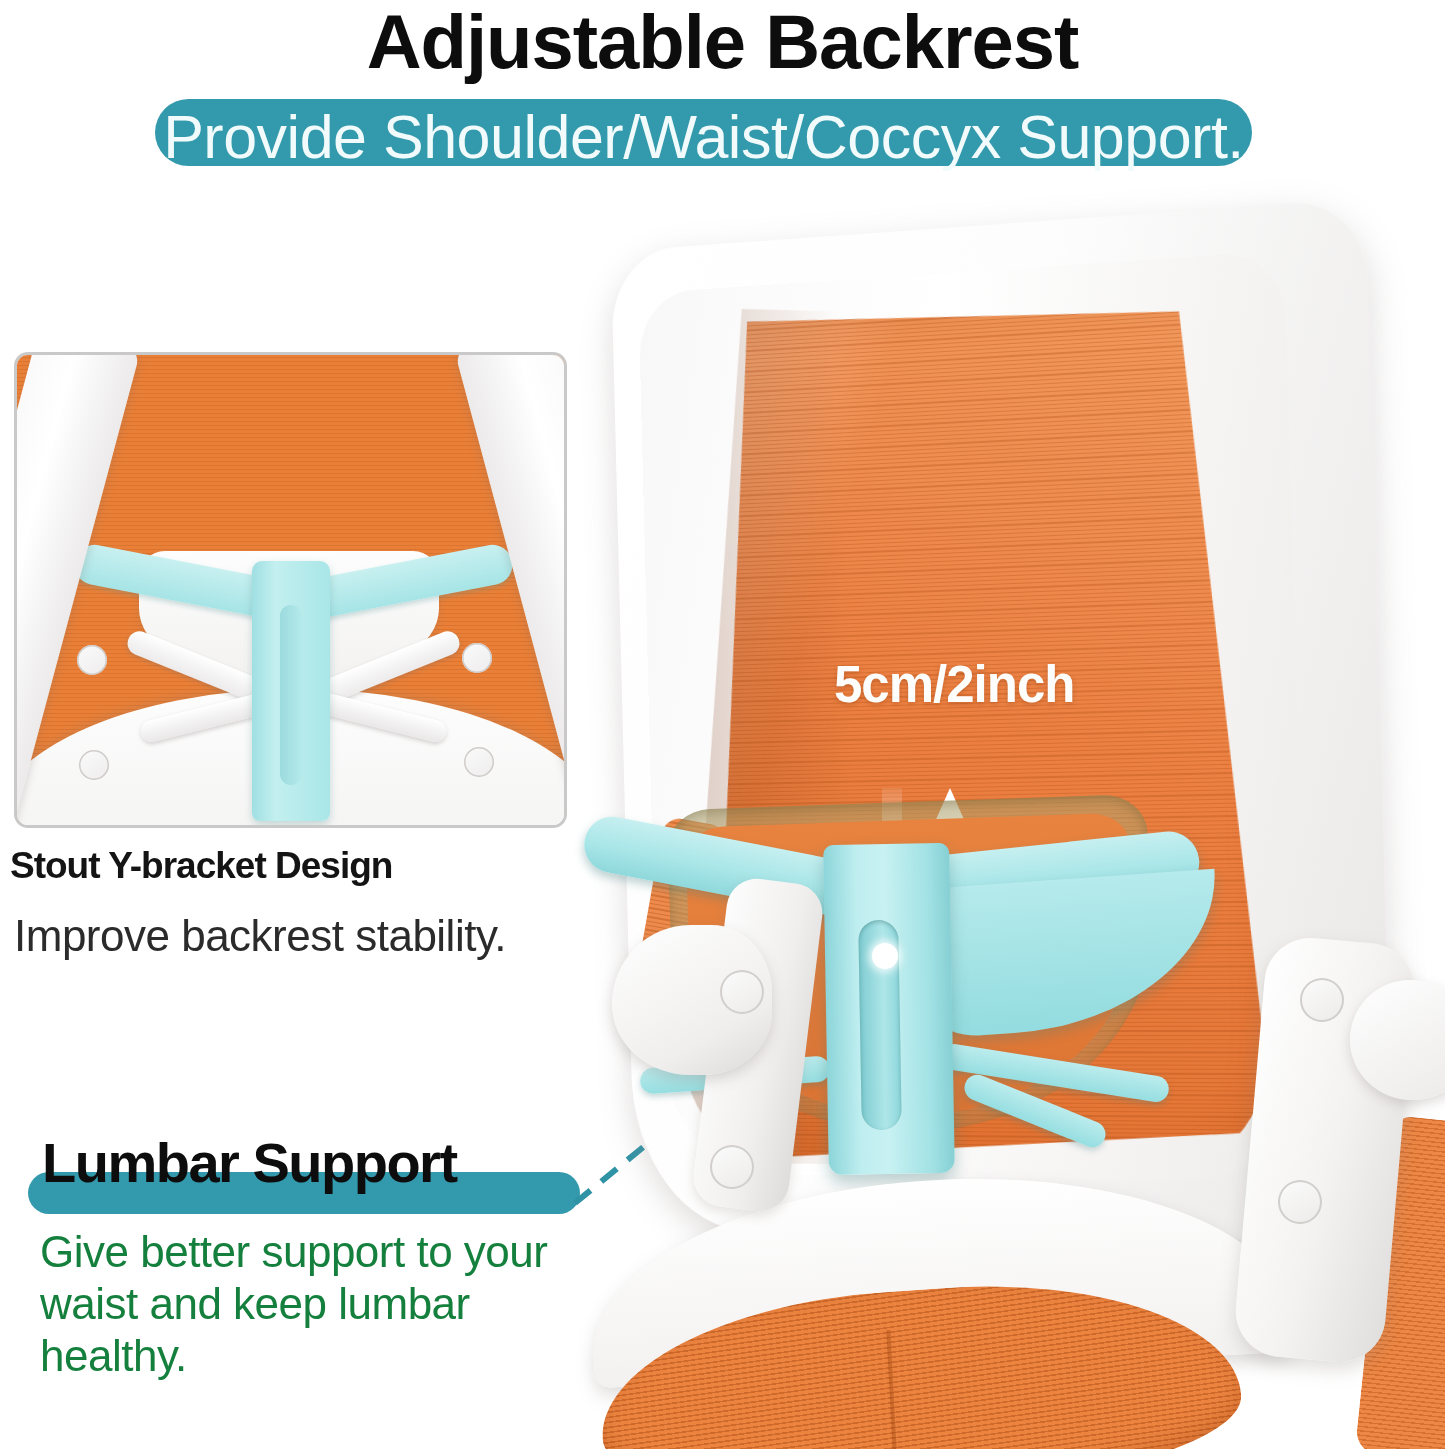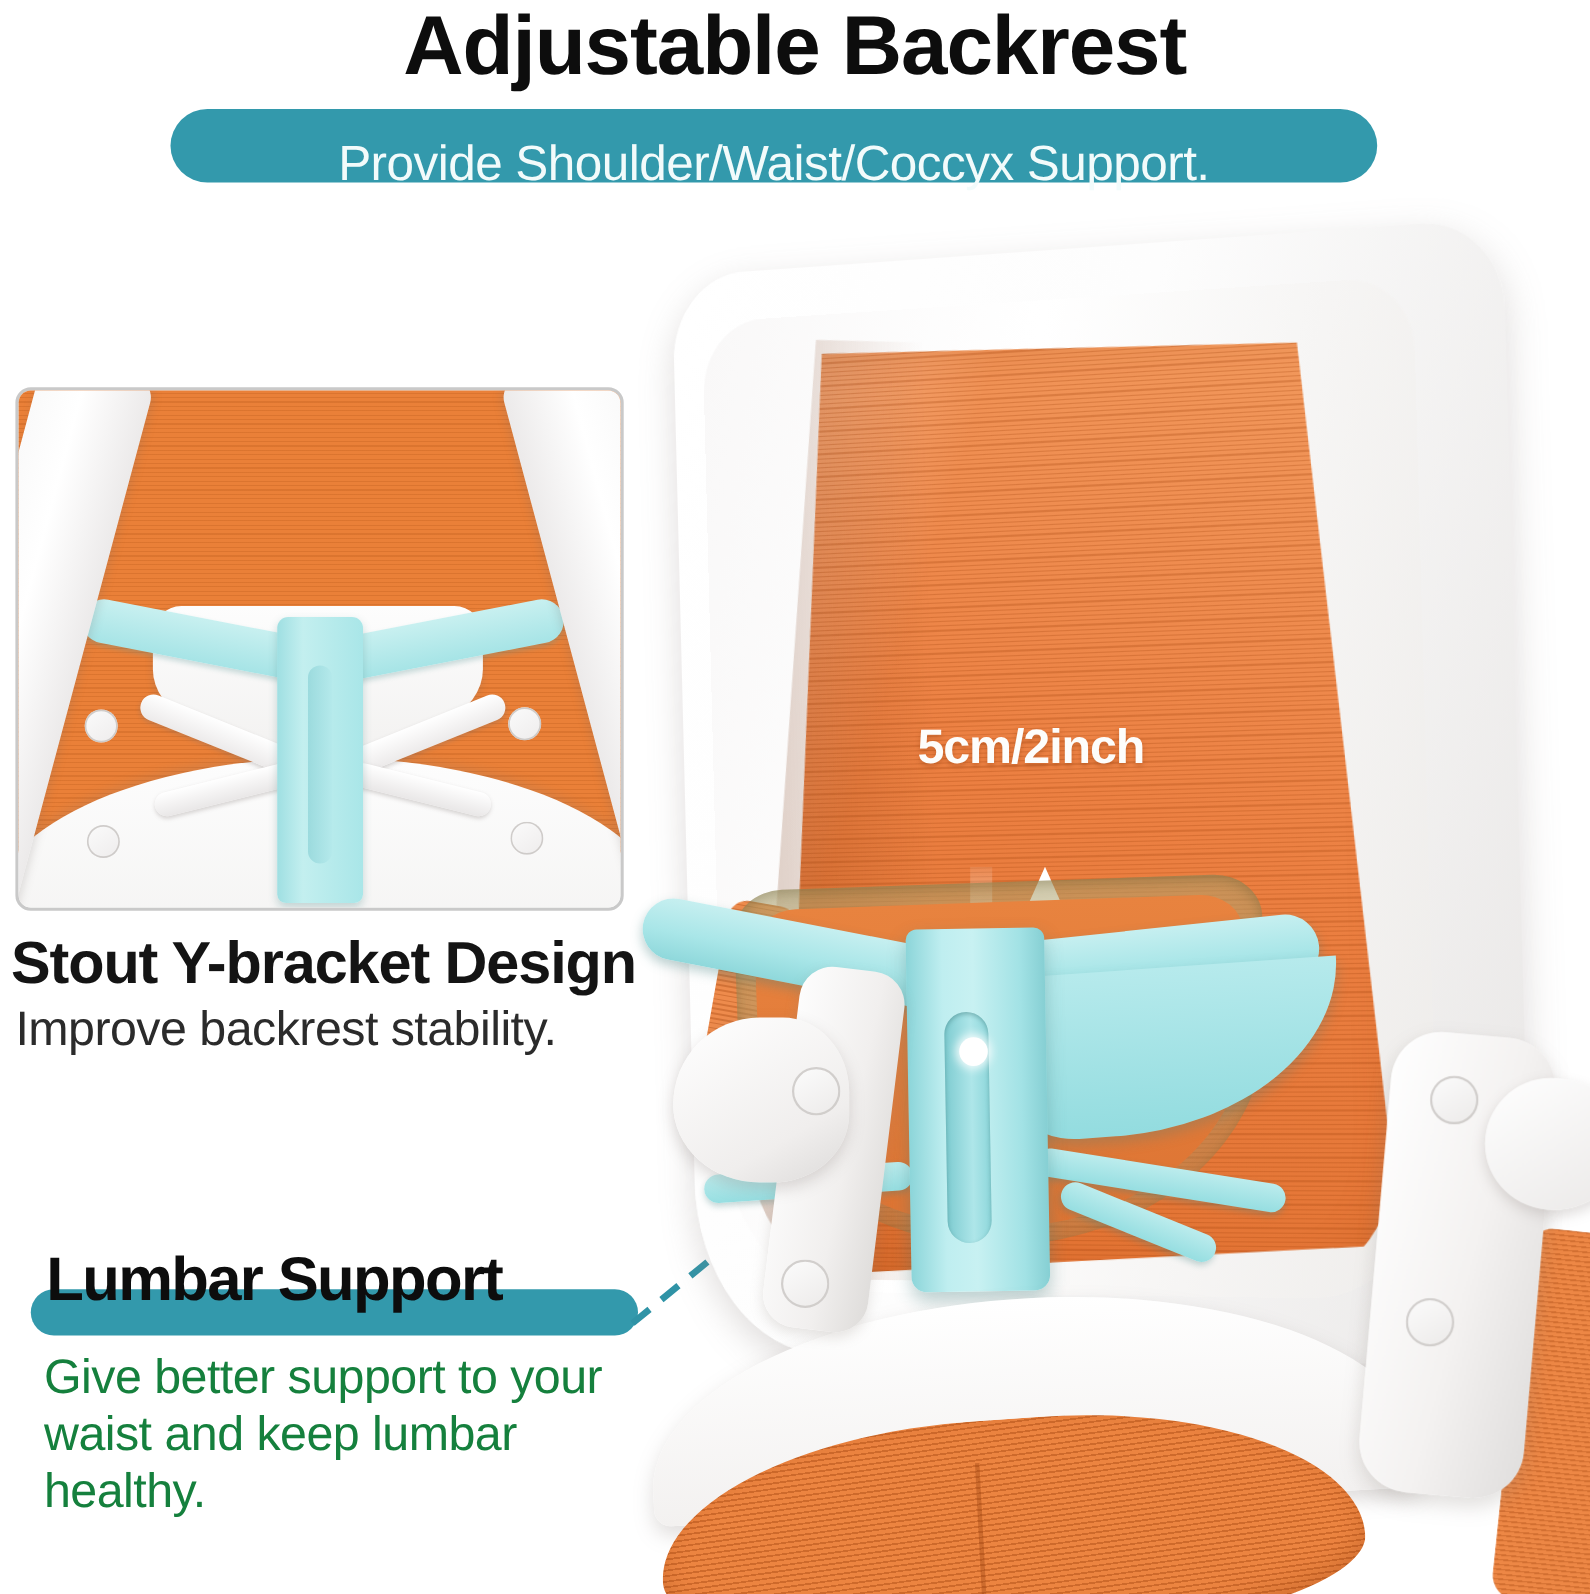--- a/index.html
+++ b/index.html
@@ -13,23 +13,23 @@
   #main-title {
     position:absolute; left:0; top:-2px; width:1445px; text-align:center;
     font-size:76px; font-weight:bold; color:#0d0d0d; letter-spacing:-1px;
     font-family:"Liberation Sans", sans-serif;
   }
   #subtitle-banner {
     position:absolute; left:155px; top:99px; width:1097px; height:67px;
     background:#3399ac; border-radius:34px;
   }
   #subtitle-text {
-    position:absolute; left:0; top:16px; width:100%; height:67px;
+    position:absolute; left:0; top:4px; width:100%; height:67px;
     display:flex; align-items:center; justify-content:center;
-    color:#f2fbfb; font-size:45px; font-weight:500; letter-spacing:-.5px;
+    color:#f2fbfb; font-size:61px; font-weight:500; letter-spacing:-.5px;
     white-space:nowrap;
   }
 
   
   #inset-panel {
     position:absolute; left:14px; top:352px; width:553px; height:476px;
     border:3px solid #c9c9c9; border-radius:14px; overflow:hidden;
     background:#fff;
   }
   .inset-stage { position:absolute; inset:0; }
@@ -109,21 +109,21 @@
     background:linear-gradient(145deg,#fbfbfb,#eeecec);
     box-shadow:inset 0 0 0 1.5px rgba(200,196,194,.85);
   }
   .icap.a { left:60px; top:290px; }
   .icap.b { left:62px; top:395px; }
   .icap.c { right:72px; top:288px; }
   .icap.d { right:70px; top:392px; }
 
   
   #ybracket-heading {
-    position:absolute; left:10px; top:845px; font-size:54px; font-weight:bold;
+    position:absolute; left:10px; top:845px; font-size:37px; font-weight:bold;
     color:#141414; letter-spacing:-1px; white-space:nowrap;
   }
   #ybracket-sub {
     position:absolute; left:14px; top:911px; font-size:44px; font-weight:400;
     color:#2b2b2b; letter-spacing:-.5px; white-space:nowrap;text-align:center;
   }
   #lumbar-pill {
     position:absolute; left:28px; top:1172px; width:552px; height:42px;
     background:#3399ac; border-radius:21px;
   }
@@ -172,21 +172,21 @@
   .mesh-shade-l {
     position:absolute; left:110px; top:128px; width:180px; height:855px;
     background:linear-gradient(90deg, rgba(120,50,10,.26), rgba(0,0,0,0));
     border-radius:44px 0 0 96px/48px 0 0 130px;
     transform:perspective(1400px) rotateY(-7deg) rotate(-1.5deg);
     clip-path:polygon(46% 0%, 100% 1%, 100% 100%, 0% 100%);
   }
 
   
   #size-label {
-    position:absolute; left:274px; top:475px; font-size:44px; font-weight:bold;
+    position:absolute; left:274px; top:475px; font-size:51px; font-weight:bold;
     color:#fdfdfb; letter-spacing:-1px; white-space:nowrap;
     text-shadow:0 2px 5px rgba(140,60,15,.35);
   }
 
   
   #arrows { position:absolute; left:296px; top:600px; width:130px; height:170px; }
 
   
   .ring-recess {
     position:absolute; left:112px; top:622px; width:480px; height:330px;

